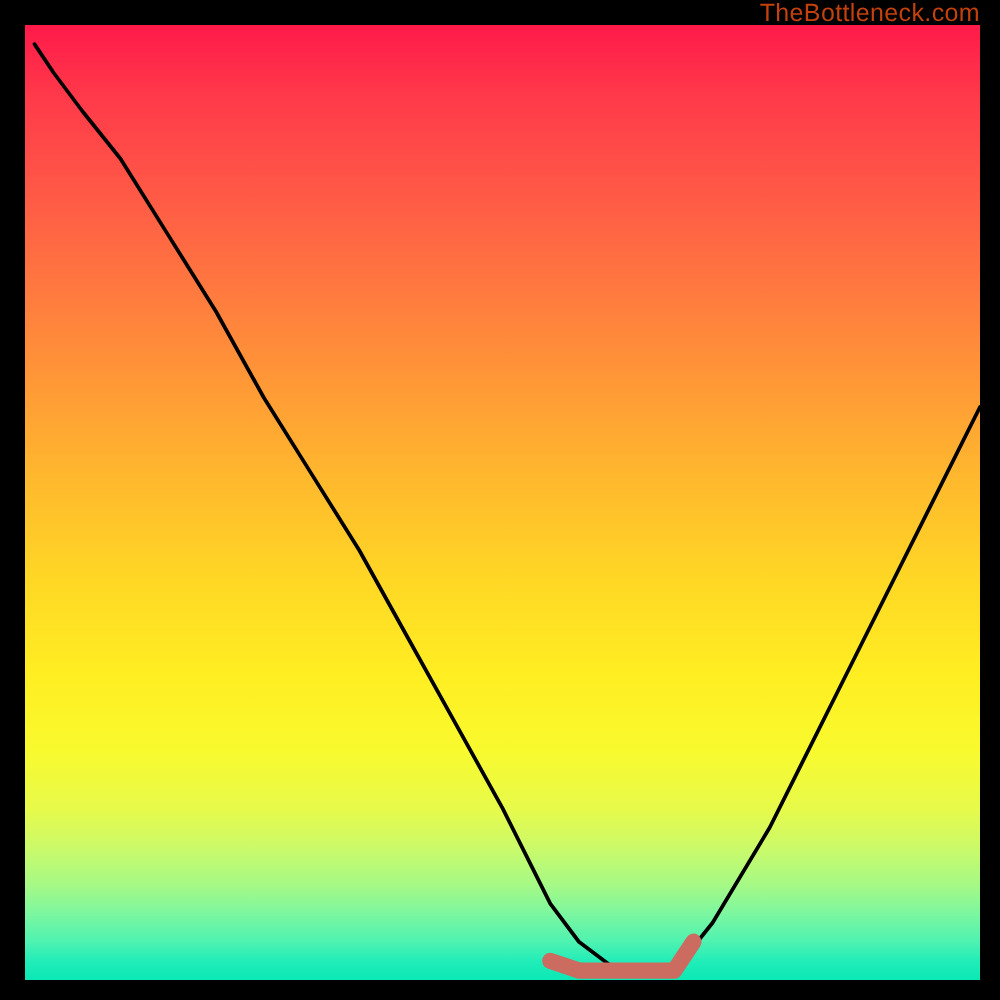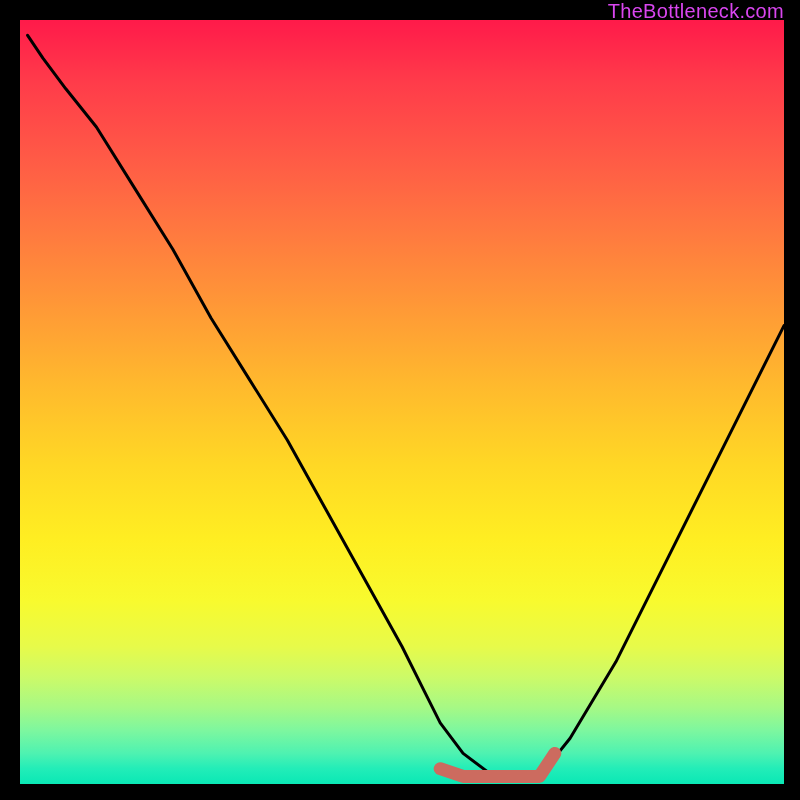--- a/index.html
+++ b/index.html
@@ -42,21 +42,21 @@
       #7df79f 93%,
       #4ef2b1 96%,
       #22edb8 98%,
       #0ae8b5 100%
     );
   }
   .watermark {
     position: absolute;
     top: 0px;
     right: 16px;
-    color: #d946ef;
+    color: #c2410c;
     font-size: 20px;
     font-weight: 500;
     letter-spacing: 0.3px;
     user-select: none;
   }
   svg.curve {
     position: absolute;
     left: 0;
     top: 0;
     width: 764px;

